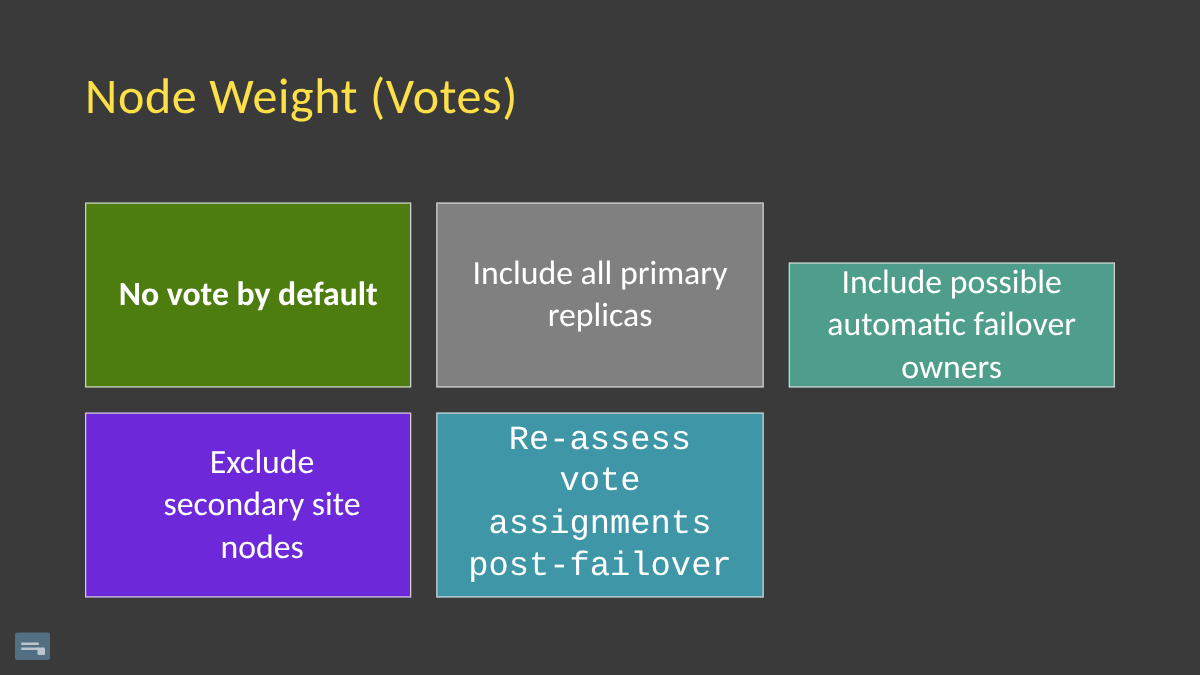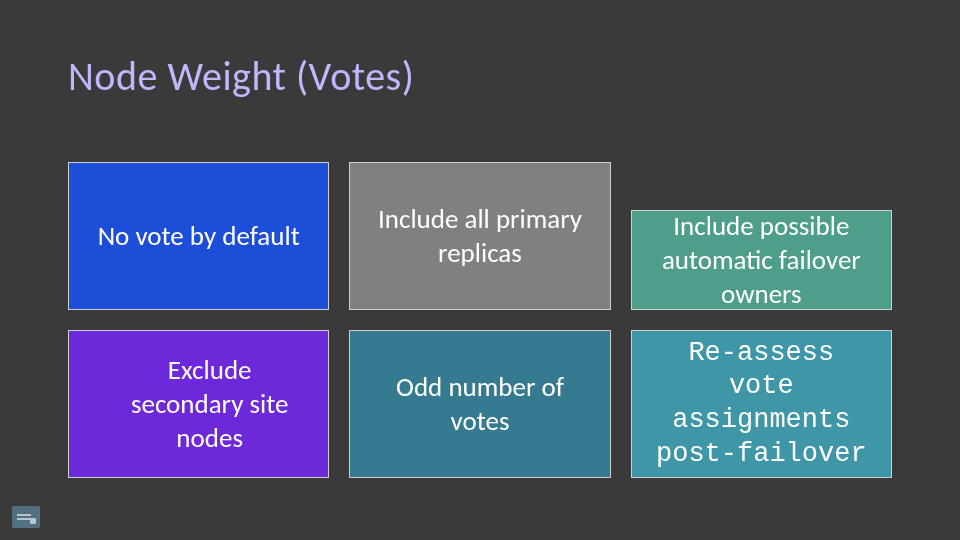--- a/index.html
+++ b/index.html
@@ -9,21 +9,21 @@
     font-family: "Segoe UI Light", "Segoe UI", Calibri, Arial, sans-serif;
     color: #fff;
     position: relative;
   }
   .title {
     position: absolute;
     left: 68px;
     top: 52px;
     font-size: 40px;
     font-weight: 300;
-    color: #c4b5fd;
+    color: #fde047;
     letter-spacing: 0.5px;
   }
   .grid {
     position: absolute;
     left: 68px;
     top: 162px;
     width: 824px;
     display: grid;
     grid-template-columns: repeat(3, 1fr);
     grid-template-rows: repeat(2, 148px);
@@ -34,21 +34,21 @@
     display: flex;
     align-items: center;
     justify-content: center;
     text-align: center;
     padding: 0 18px;
     font-size: 27px;
     font-weight: 300;
     line-height: 1.25;
     color: #fff;
   }
-  .c0 { background: #1d4ed8; }
+  .c0 { background: #4d7c0f; font-weight: bold; }
   .c1 { background: #808080; }
   .c2 { background: #4e9e8b; margin-top: 48px; }
   .c3 { background: #6d28d9; padding-left: 40px; }
   .c4 { background: #357a8f; }
   .c5 { background: #3f96a7; font-family: Liberation Mono, monospace; }
 
   .corner-logo {
     position: absolute;
     left: 12px;
     bottom: 12px;
@@ -86,21 +86,18 @@
   </div>
   <div class="tile c1">
     <span>Include all primary replicas</span>
   </div>
   <div class="tile c2">
     <span>Include possible automatic failover owners</span>
   </div>
   <div class="tile c3">
     <span>Exclude secondary site nodes</span>
   </div>
-  <div class="tile c4">
-    <span>Odd number of votes</span>
-  </div>
   <div class="tile c5">
     <span>Re-assess vote assignments post-failover</span>
   </div>
 </div>
 
 <div class="corner-logo"></div>
 
 </body></html>

